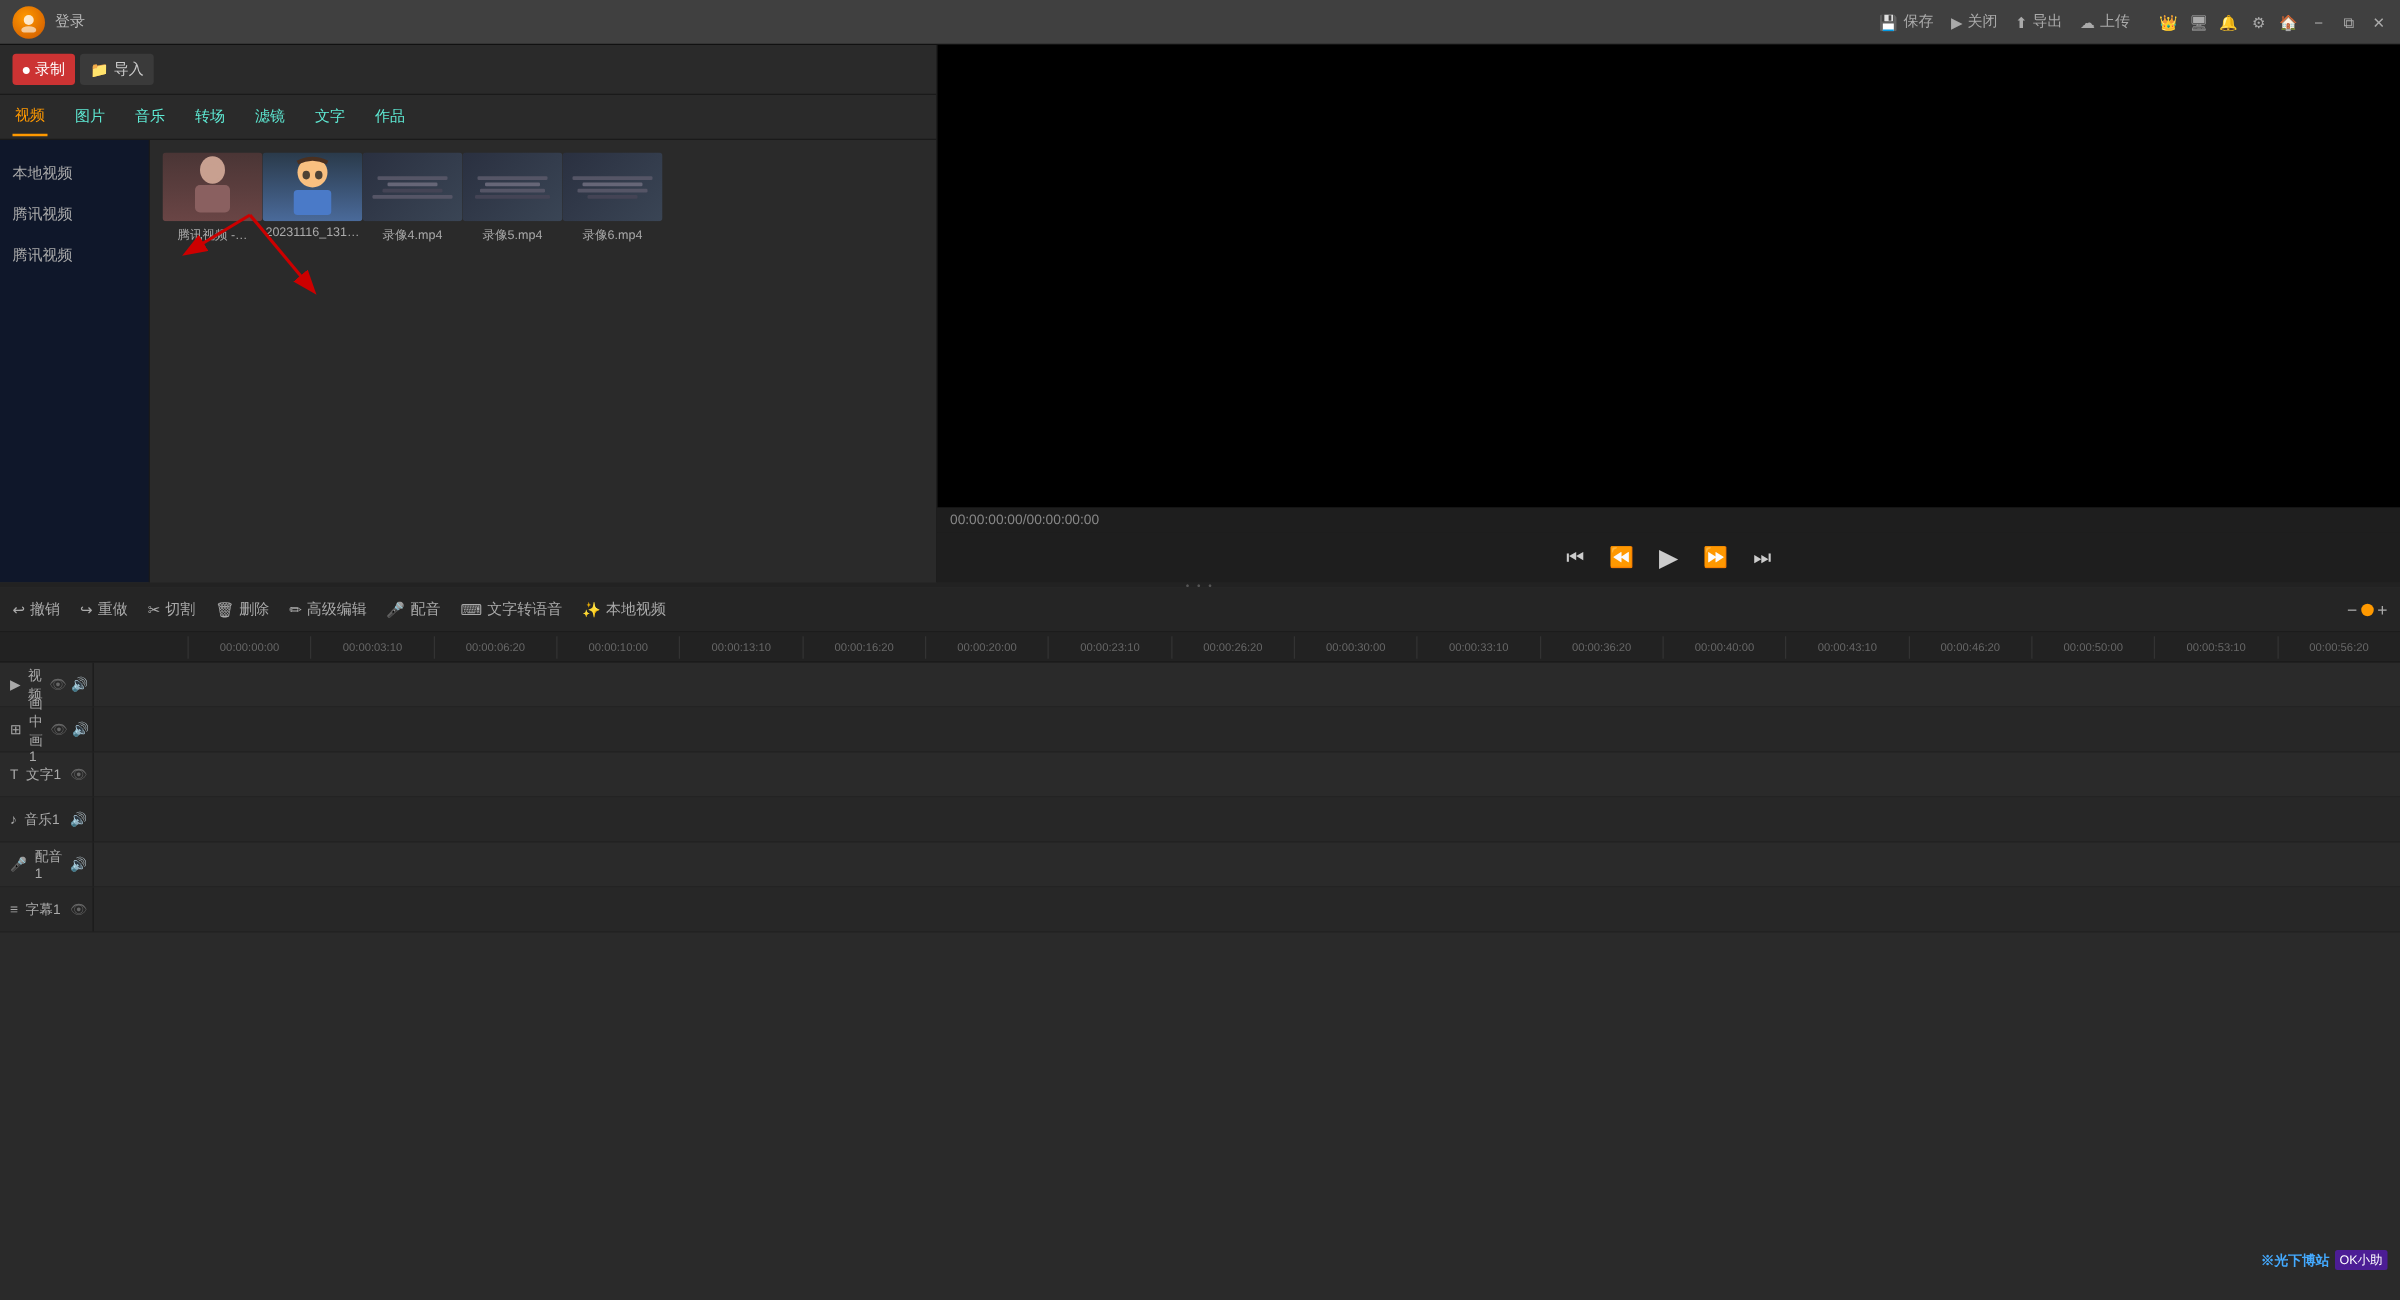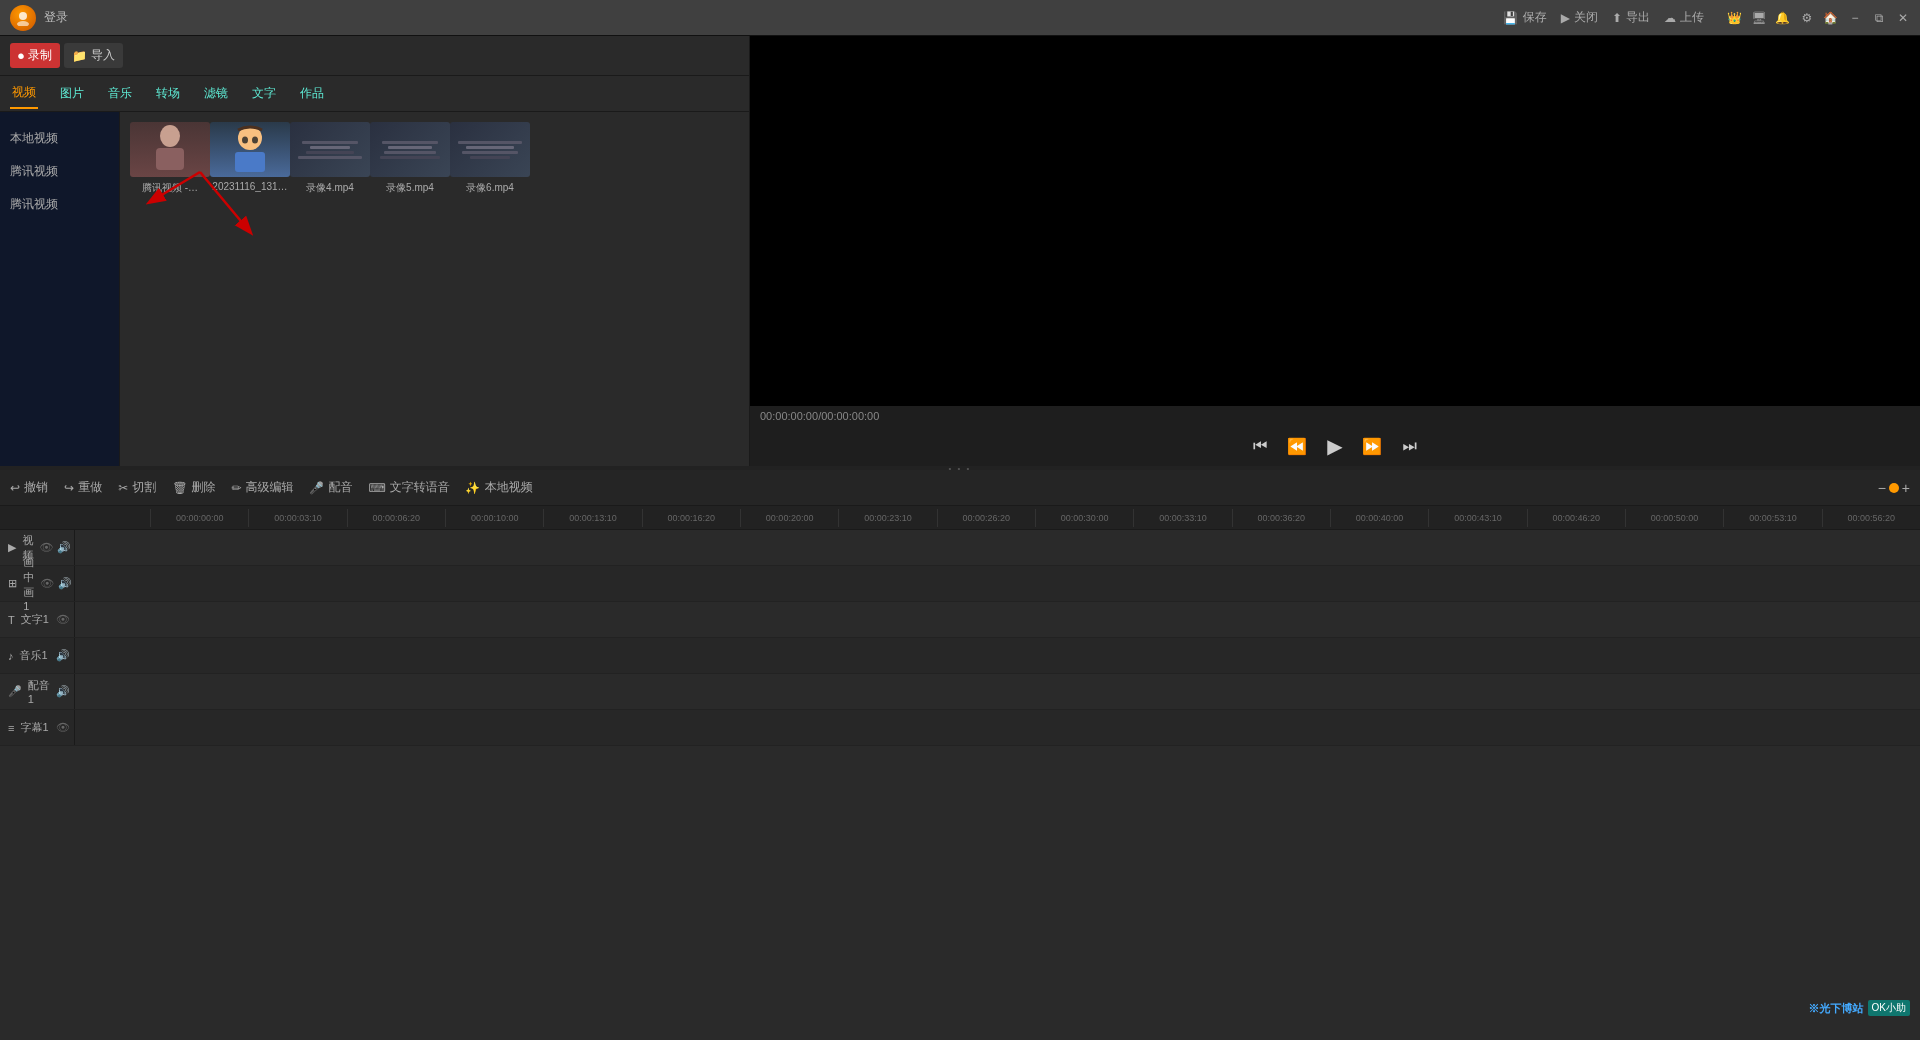--- a/index.html
+++ b/index.html
@@ -371,21 +371,21 @@
       display: flex;
       align-items: flex-end;
       gap: 4px;
     }
     .watermark-logo {
       font-size: 11px;
       color: #4af;
       font-weight: bold;
     }
     .watermark-badge {
-      background: #0f766e;
+      background: #4c1d95;
       color: #fff;
       font-size: 10px;
       padding: 1px 4px;
       border-radius: 2px;
     }
 
     
     .thumb-person {
       width: 100%;
       height: 100%;

